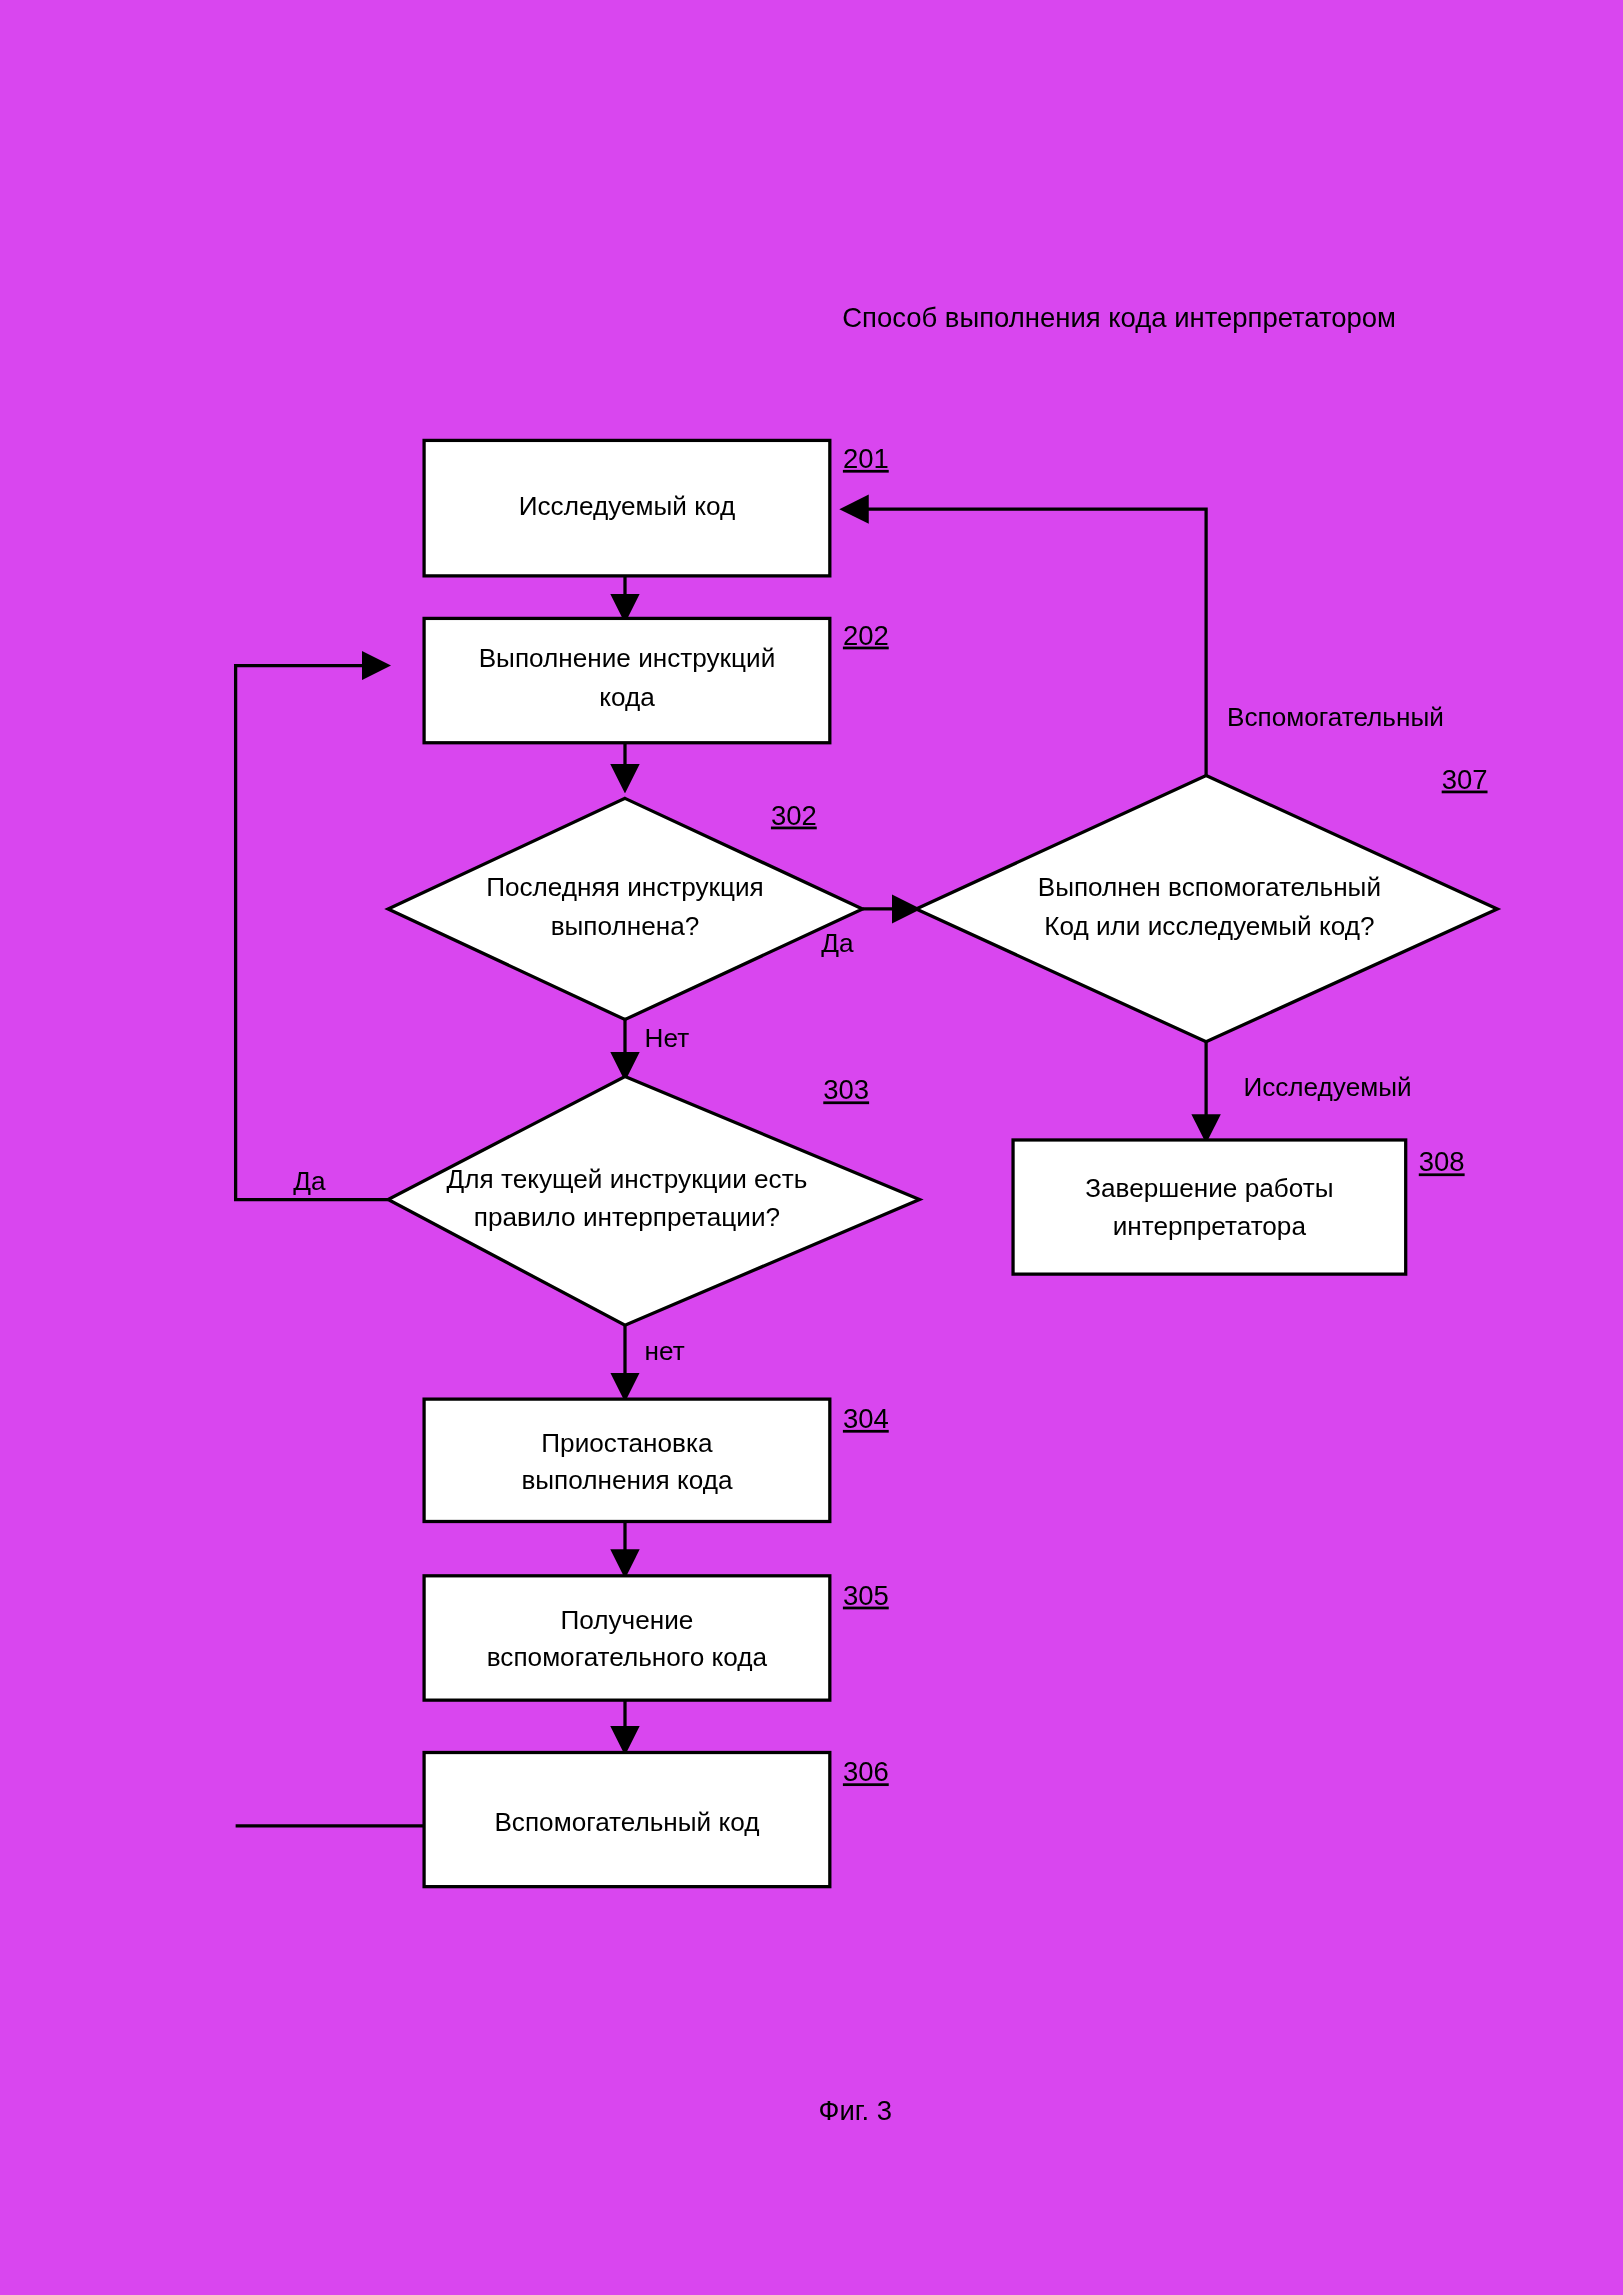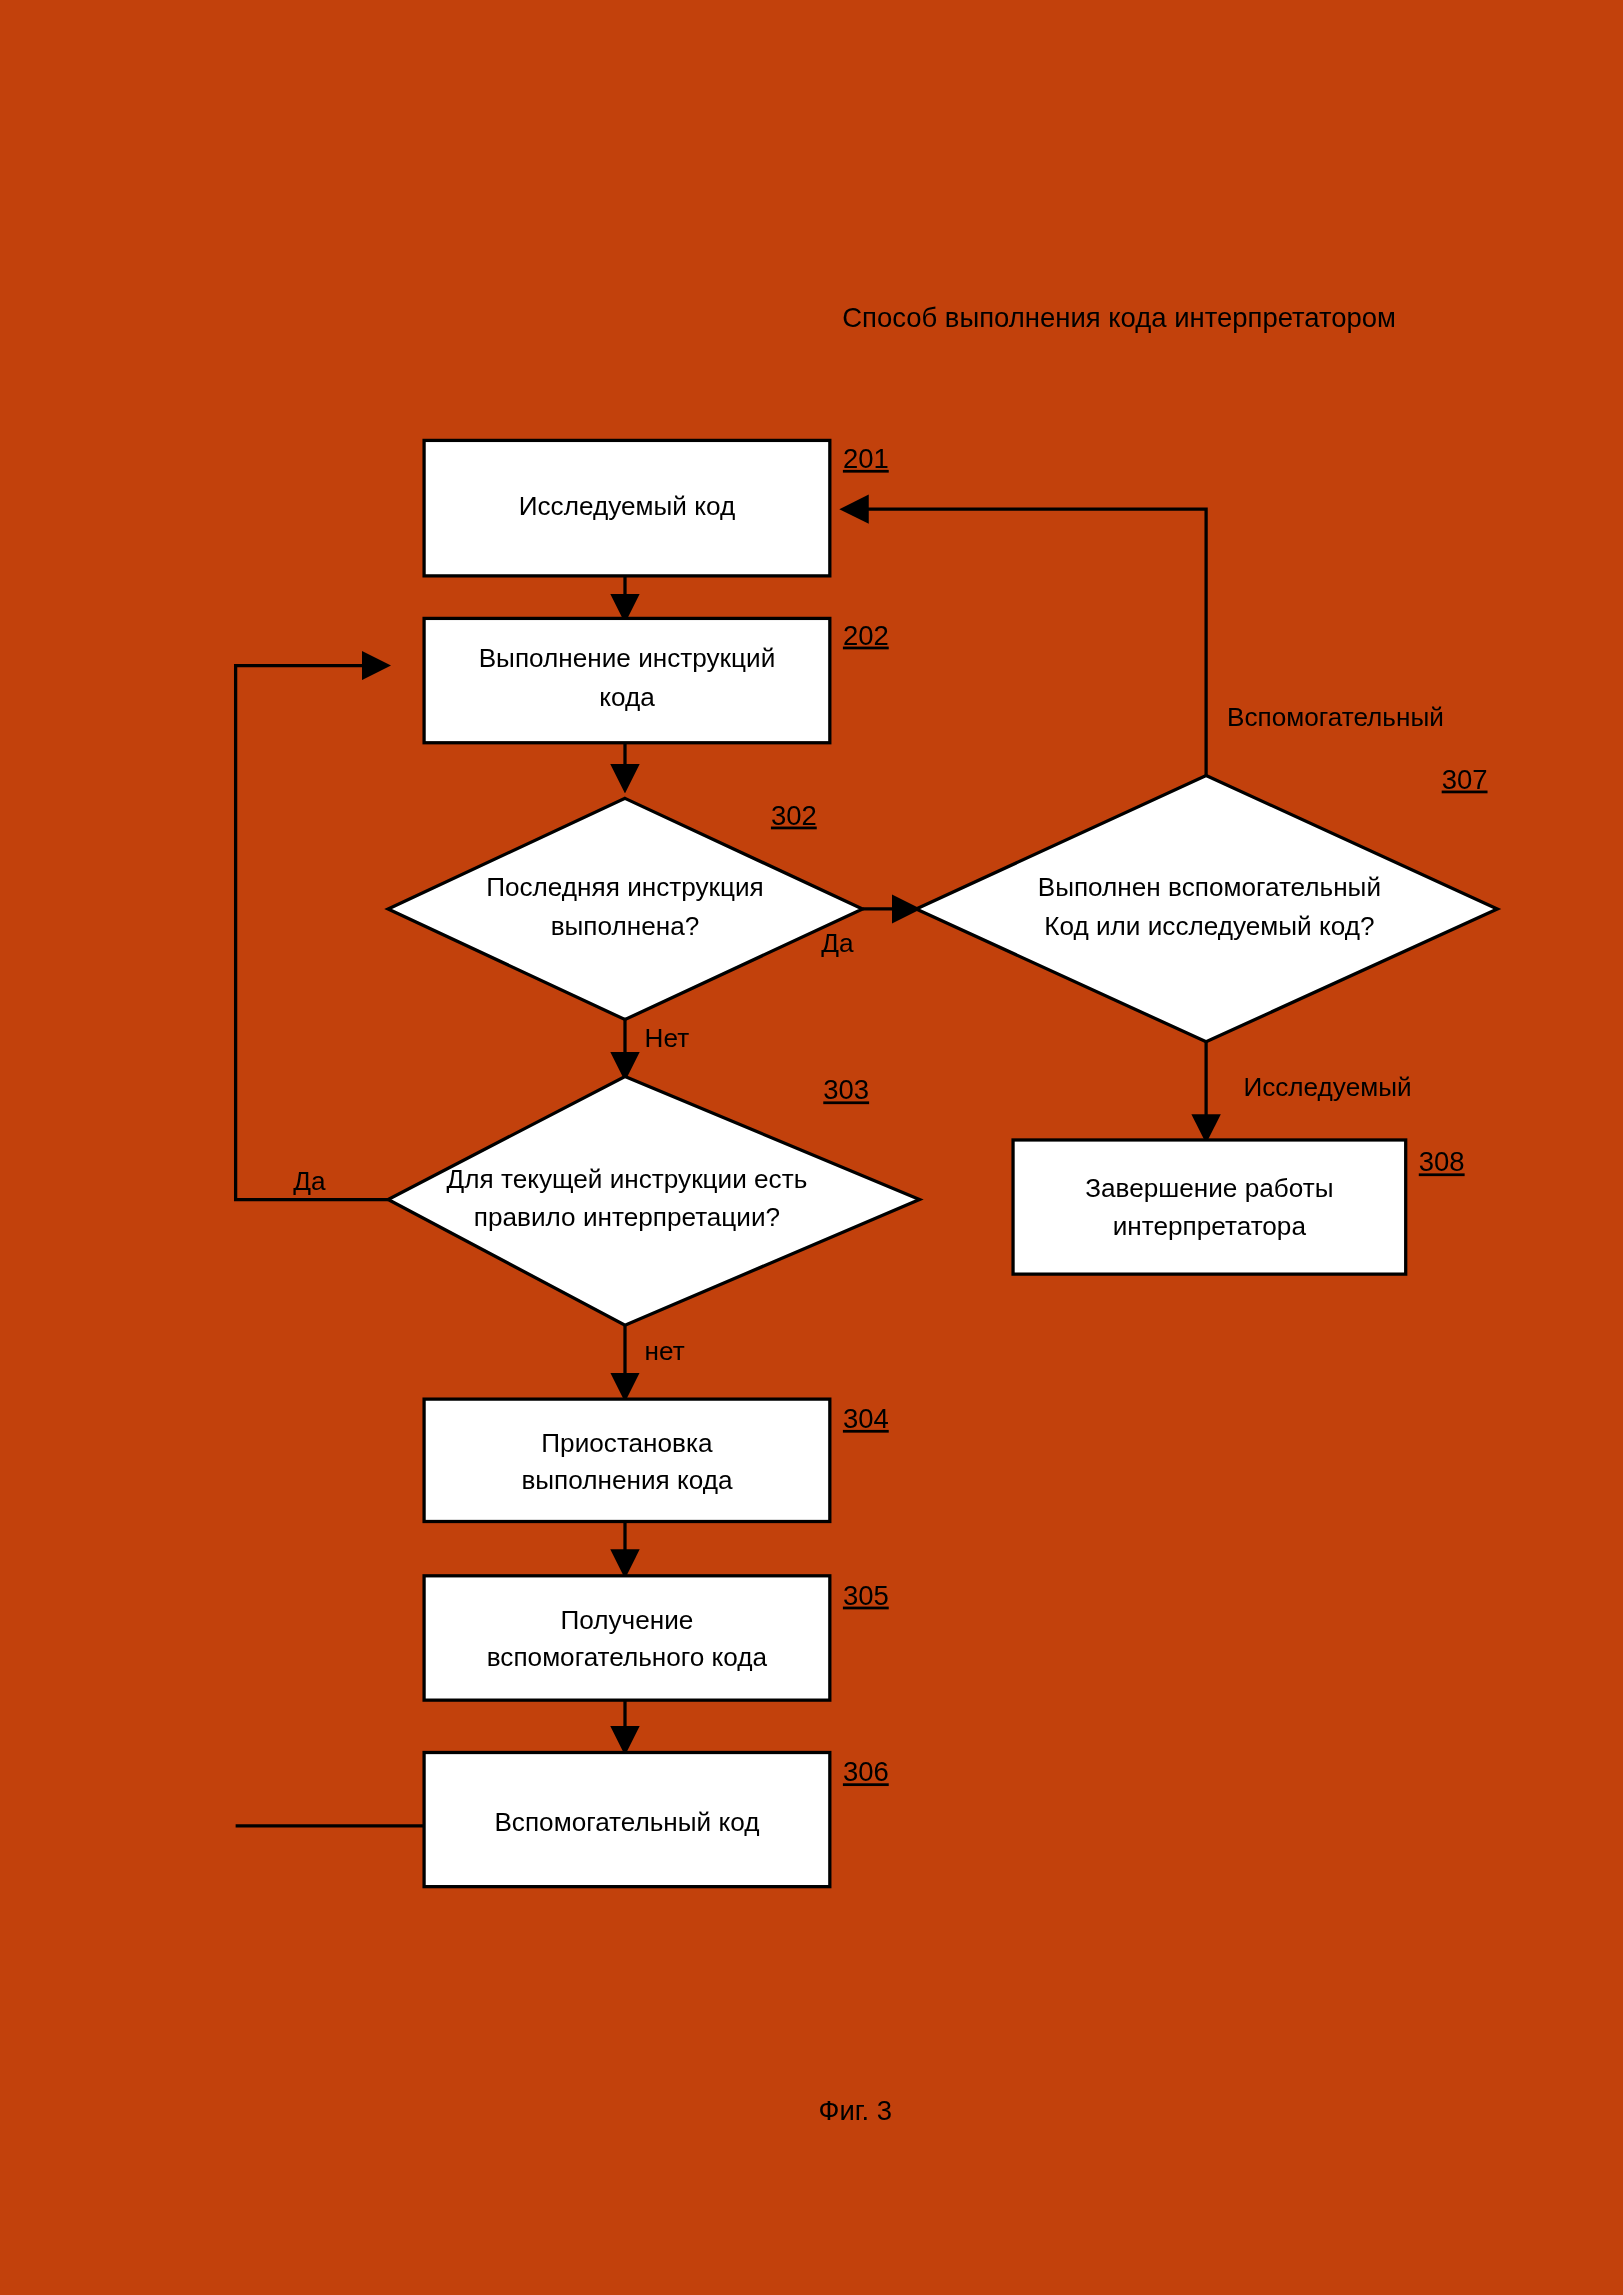--- a/index.html
+++ b/index.html
@@ -12,21 +12,21 @@
     height: 2295px;
     font-family: "Liberation Sans", sans-serif;
     color: #000000;
     position: relative;
     overflow: hidden;
   }
   #page {
     position: relative;
     width: 1623px;
     height: 2295px;
-    background: #c2410c;
+    background: #d946ef;
   }
   svg.figure {
     position: absolute;
     left: 0;
     top: 0;
     width: 1623px;
     height: 2295px;
   }
   .node-shape {
     fill: #ffffff;

